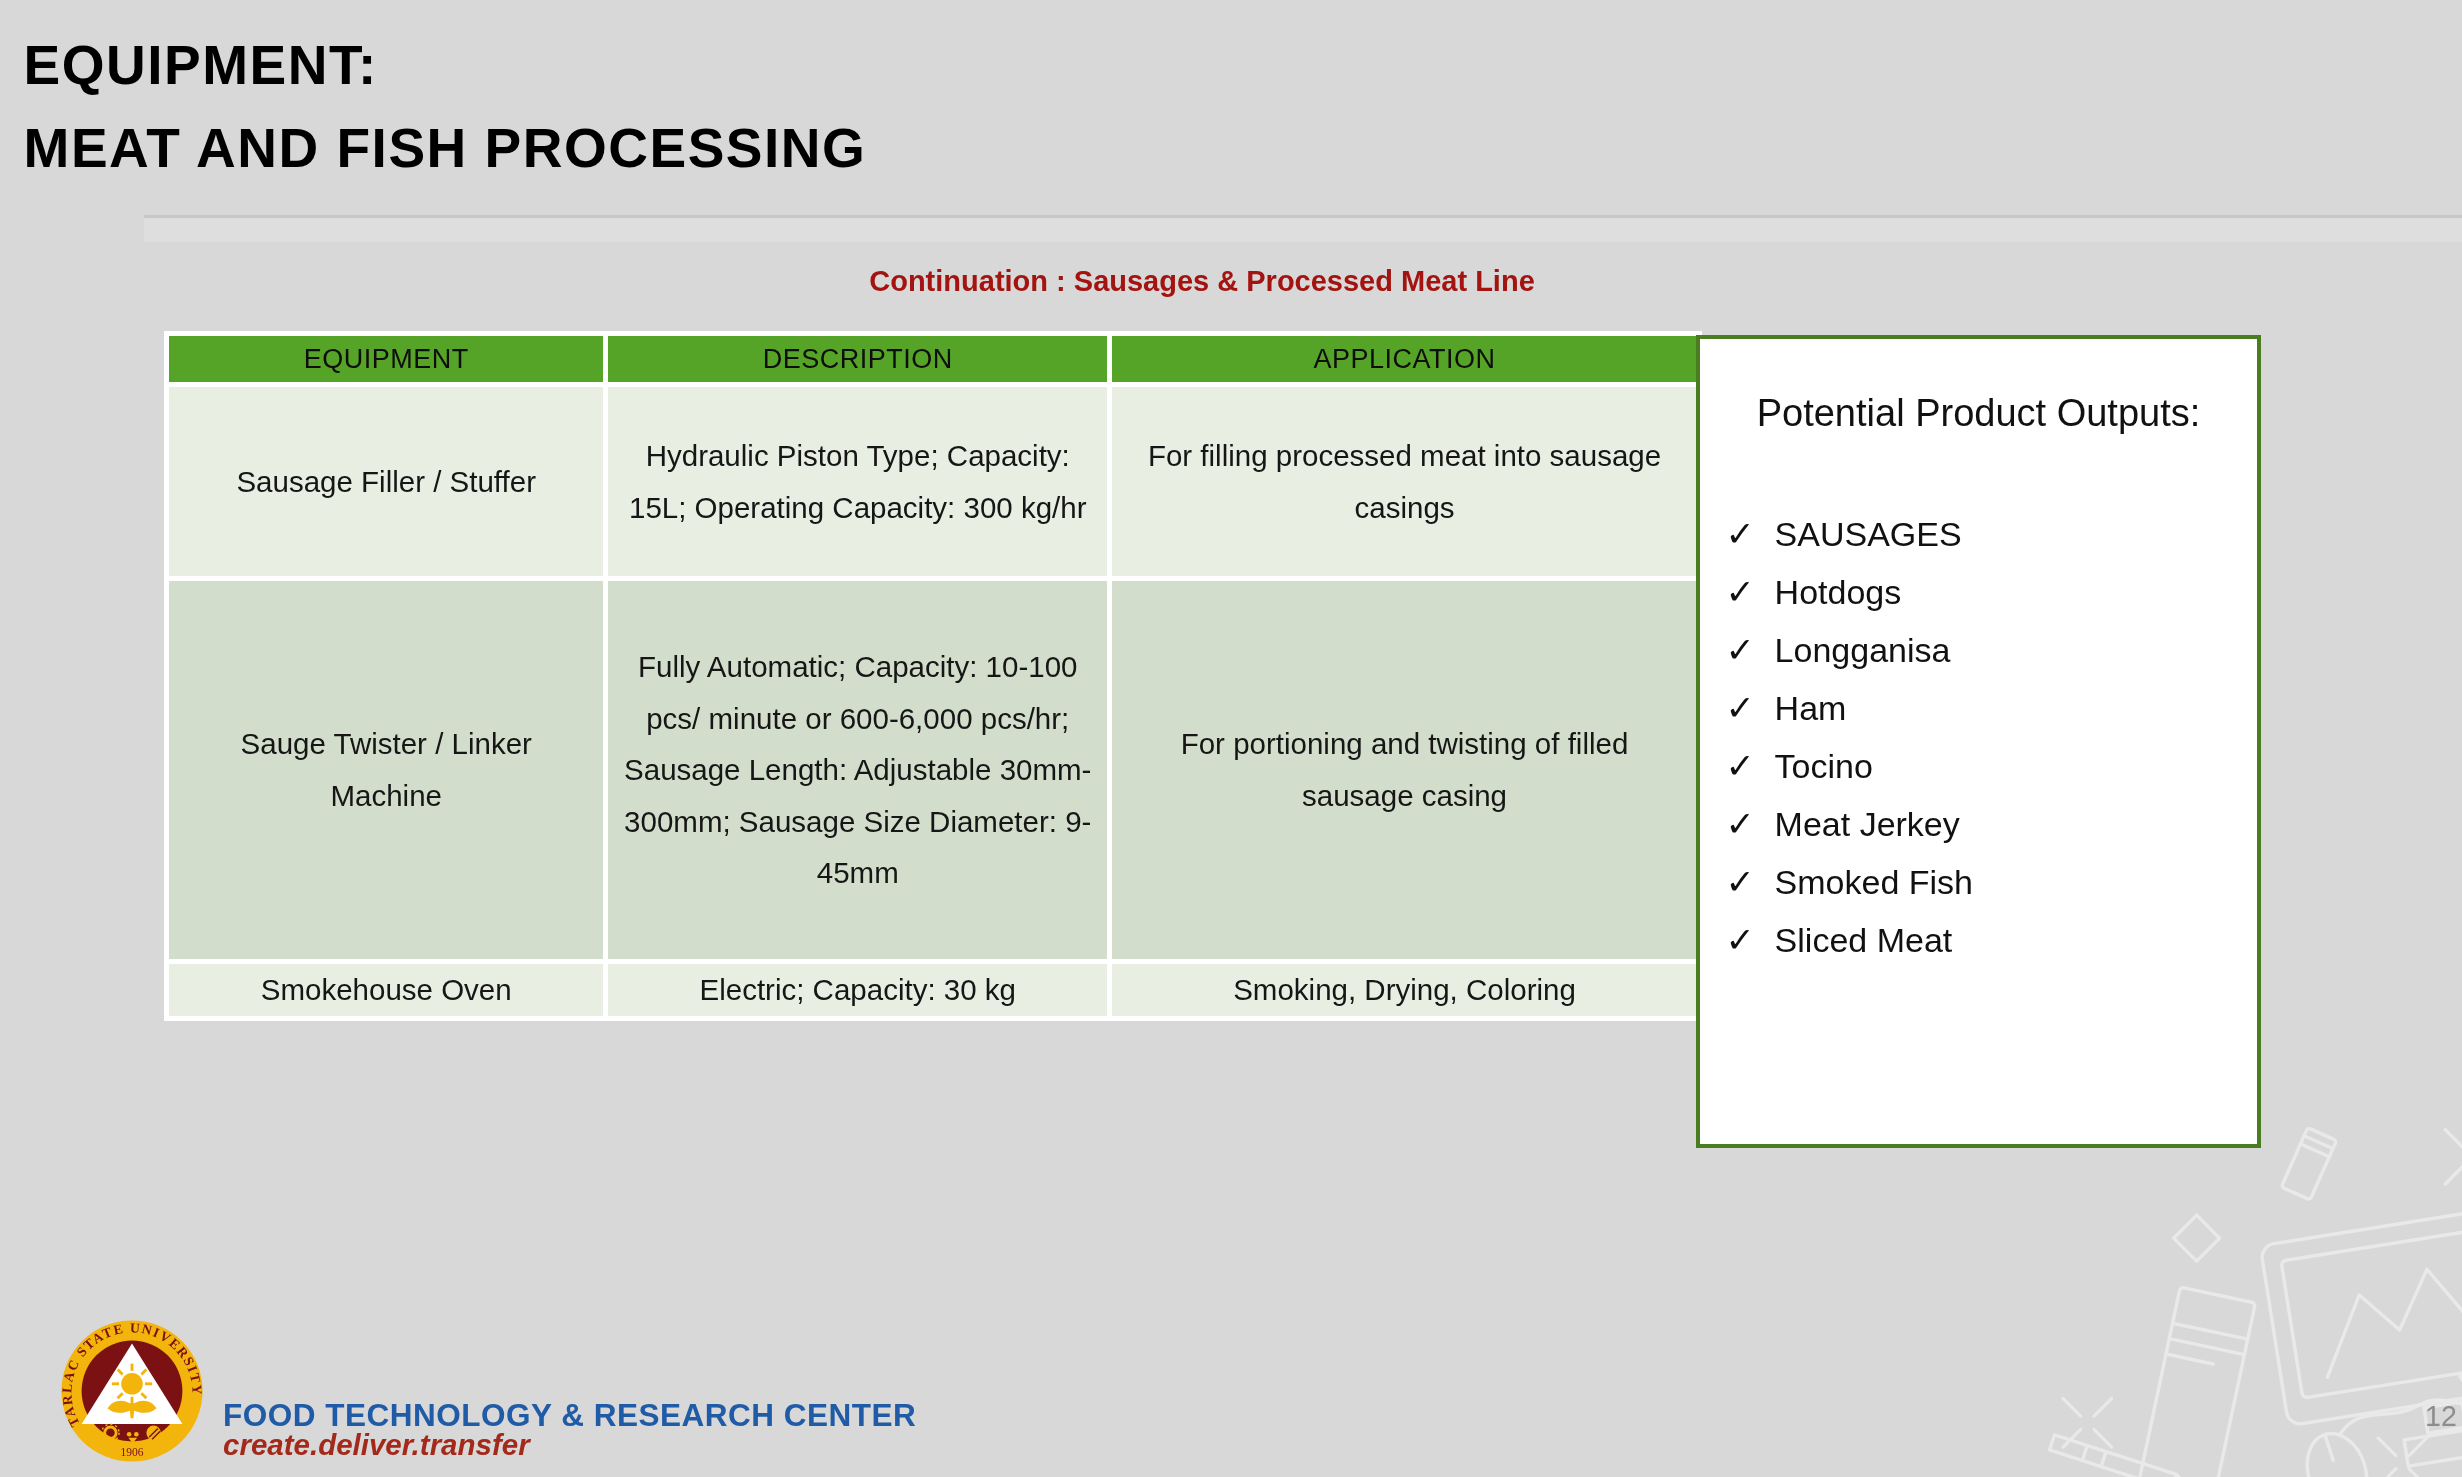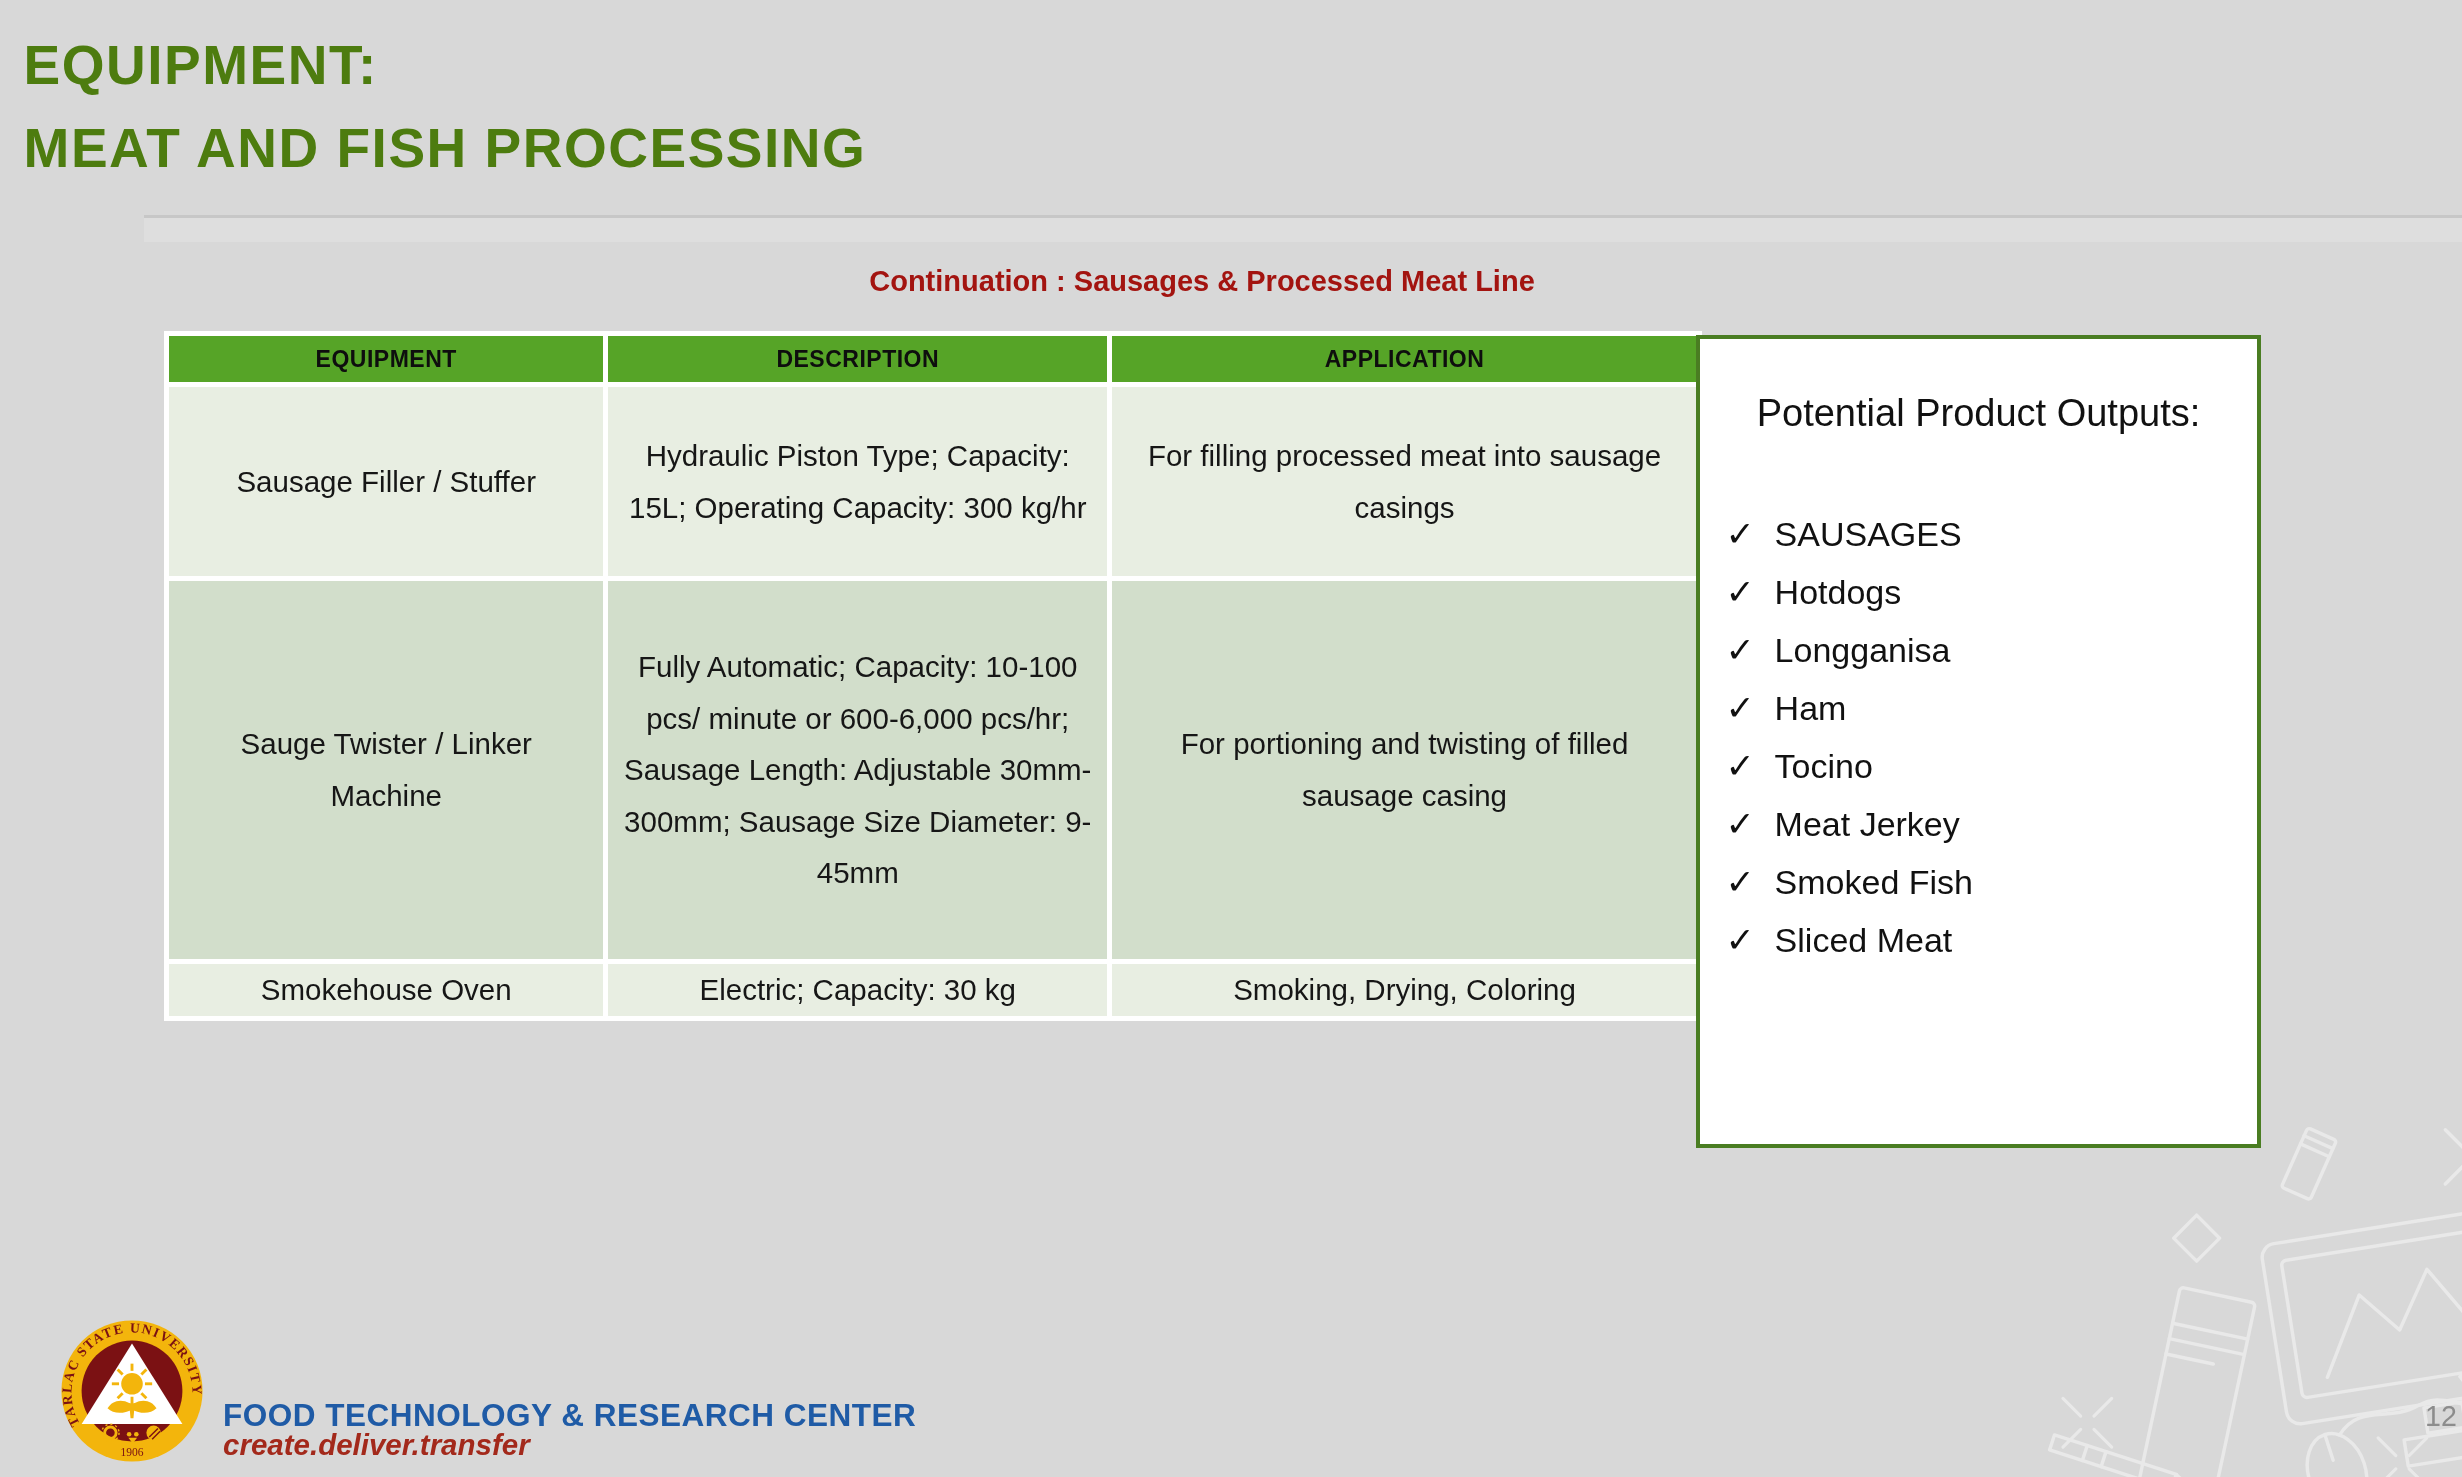--- a/index.html
+++ b/index.html
@@ -4,41 +4,41 @@
 <style>
   html,body{margin:0;padding:0;}
   body{
     width:2627px;height:1477px;position:relative;overflow:hidden;
     background:#d8d8d8;
     font-family:"Liberation Sans", sans-serif;
   }
   
   .title{
     position:absolute;left:23.6px;top:23.6px;
-    font-size:55px;font-weight:bold;color:#4d7c0f;
+    font-size:55px;font-weight:bold;color:#000000;
     letter-spacing:1.5px;line-height:1.52;white-space:pre;
   }
   .divider{
     position:absolute;left:144px;top:215px;width:2335px;height:23.6px;
     background:#dedede;border-top:3px solid #c7c7c7;
   }
   
   .subtitle{
     position:absolute;left:143px;top:265px;width:2118px;
     text-align:center;font-size:29px;font-weight:bold;color:#a31410;
   }
   
   table.equip{
     position:absolute;left:164px;top:331px;width:1538px;
     border-collapse:separate;border-spacing:5.9px;
     background:#ffffff;table-layout:fixed;
   }
   table.equip th{
     background:#56a427;color:#0e0e0e;
-    height:44px;font-size:23px;font-weight:bold;
+    height:44px;font-size:27px;font-weight:normal;
     text-align:center;vertical-align:middle;letter-spacing:0.5px;
   }
   table.equip td{
     text-align:center;vertical-align:middle;
     font-size:29.5px;color:#161616;line-height:1.75;
     padding:0 14.8px;
   }
   tr.dark td{background:#d2decb;}
   tr.light td{background:#e8eee2;}
   td.h384{height:189px;} td.h768{height:378px;} td.h130{height:48px;}

